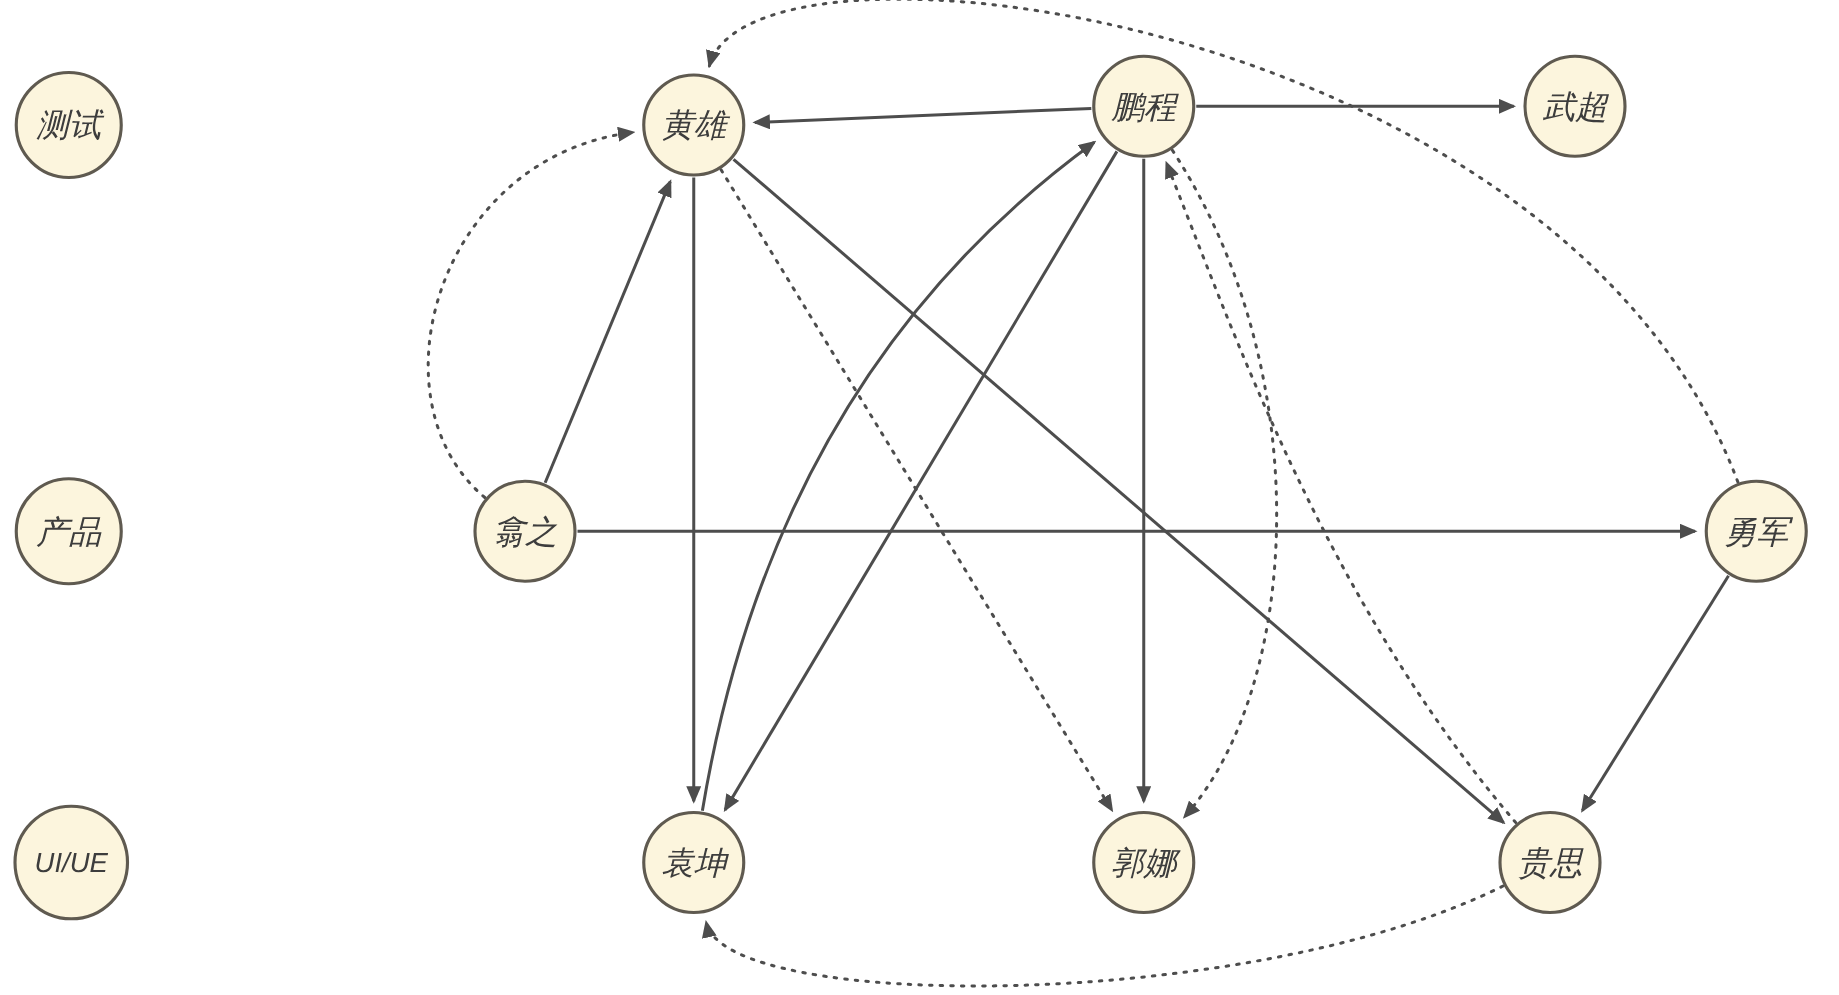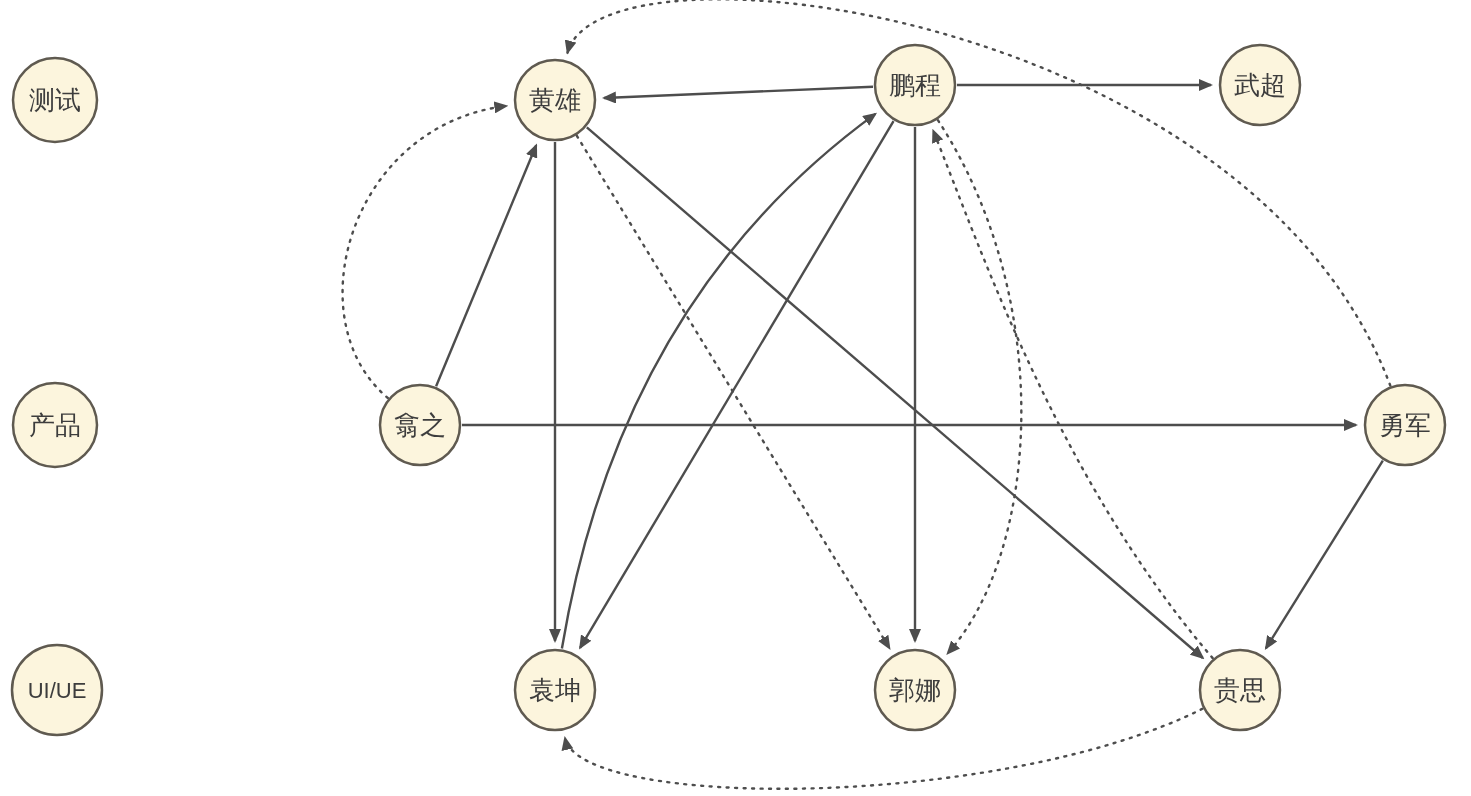--- a/index.html
+++ b/index.html
@@ -7,20 +7,21 @@
     padding: 0;
     background: #ffffff;
     font-family: "Liberation Sans", "DejaVu Sans", sans-serif;
   }
   .canvas-wrap {
     position: relative;
     width: 1471px;
     height: 796px;
     background: #ffffff;
     overflow: hidden;
+    font-style: italic;
   }
   svg { display: block; width: 100%; height: 100%; }
   .node circle { cursor: pointer; }
   .node text {
     user-select: none;
     pointer-events: none;
   }
 </style>
 </head>
 <body>

